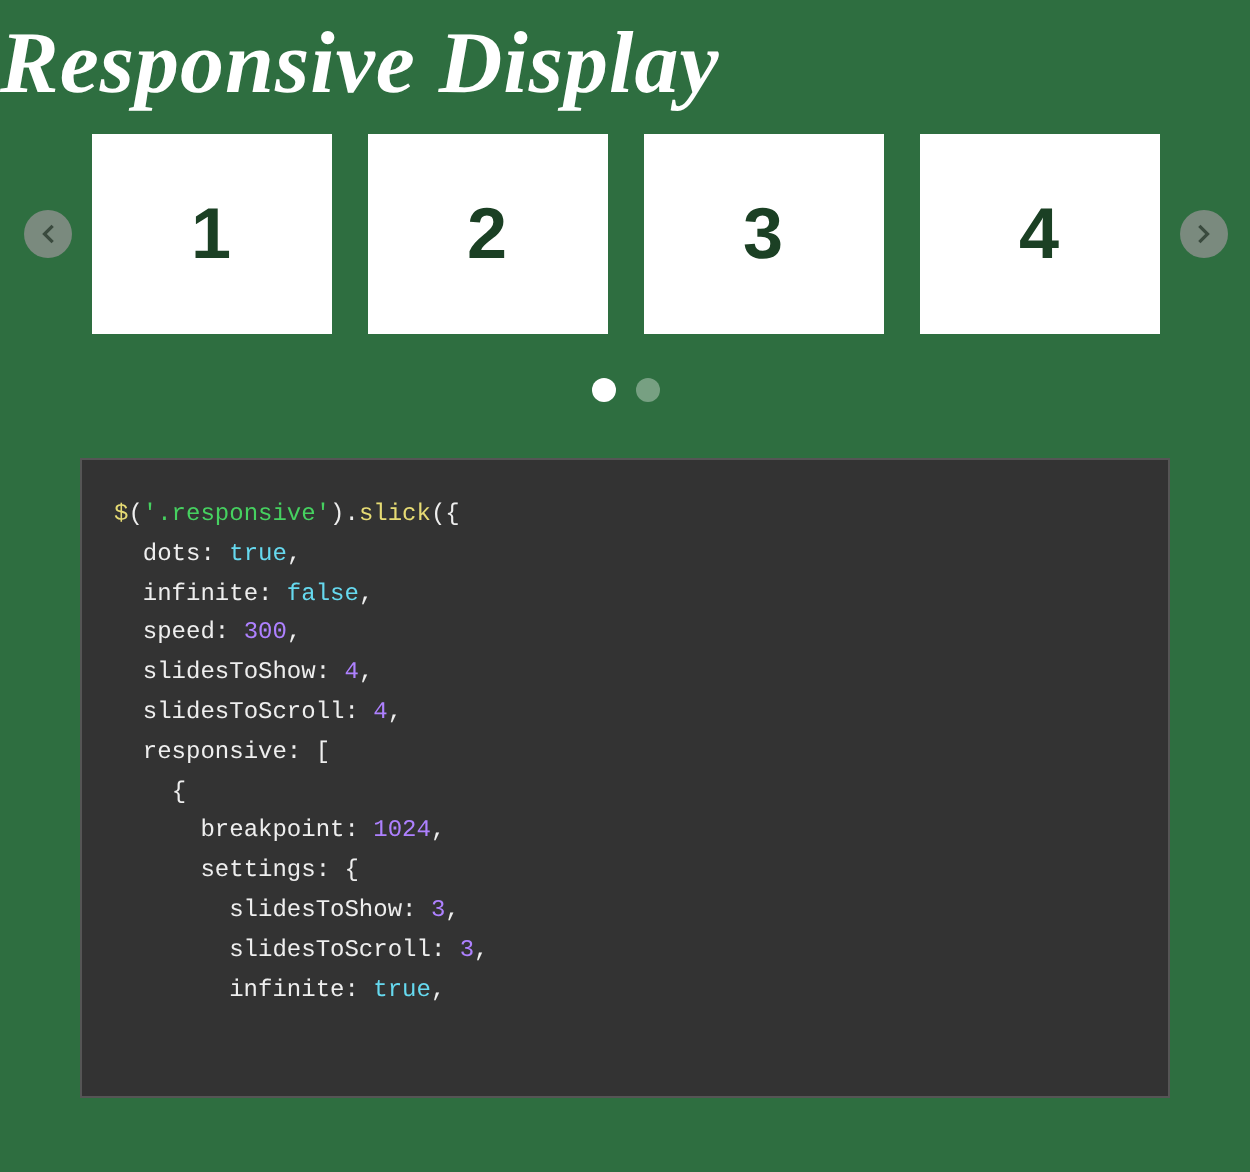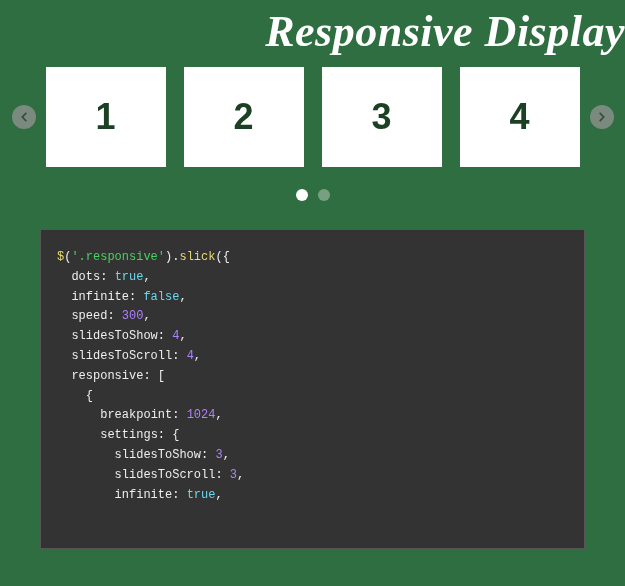--- a/index.html
+++ b/index.html
@@ -9,21 +9,21 @@
     background: #2e6e40;
     font-family: Arial, sans-serif;
     overflow: hidden;
   }
   .title {
     font-family: 'Brush Script MT', cursive;
     font-style: italic;
     font-weight: bold;
     color: #fff;
     font-size: 44px;
-    text-align: right;
+    text-align: left;
     padding-top: 6px;
     padding-bottom: 10px;
     letter-spacing: 0.5px;
   }
   .carousel-wrap {
     position: relative;
     width: 100%;
     padding: 0 30px;
     display: flex;
     align-items: center;

